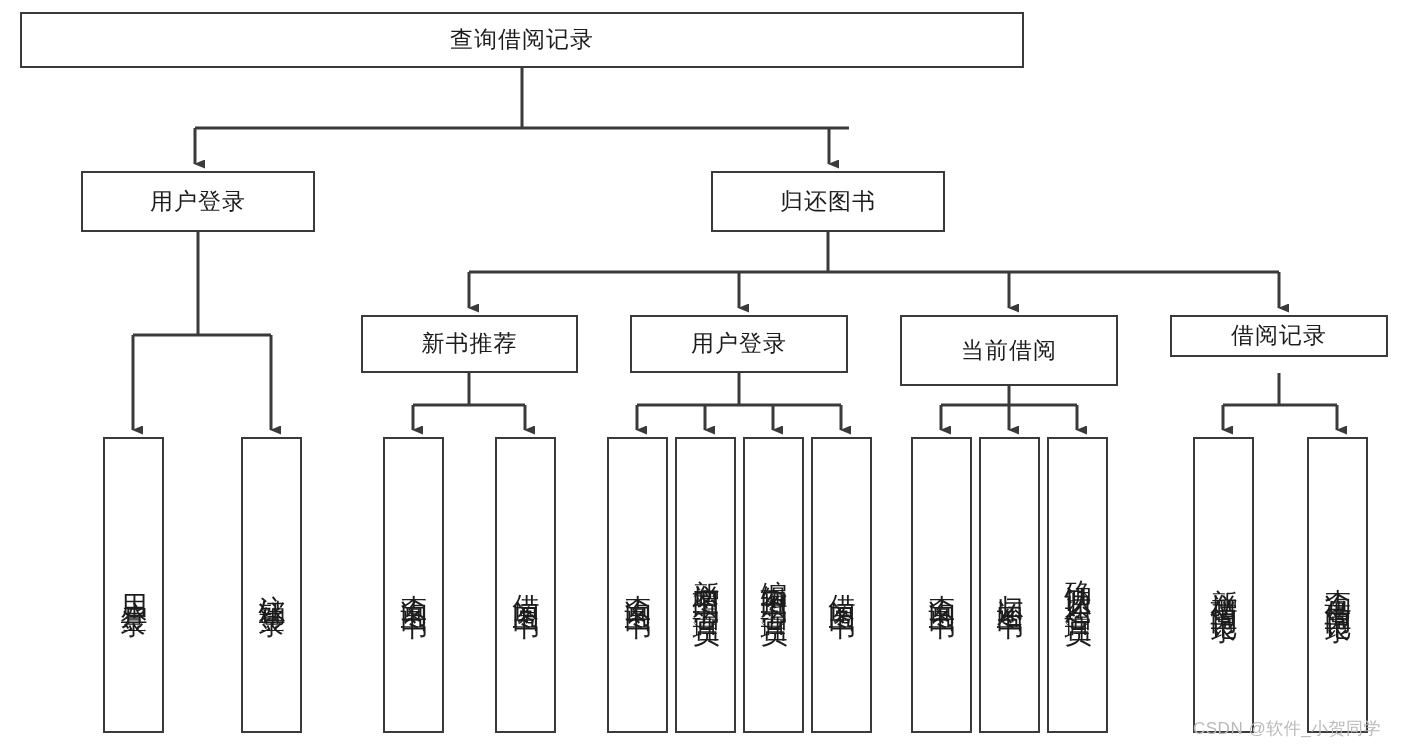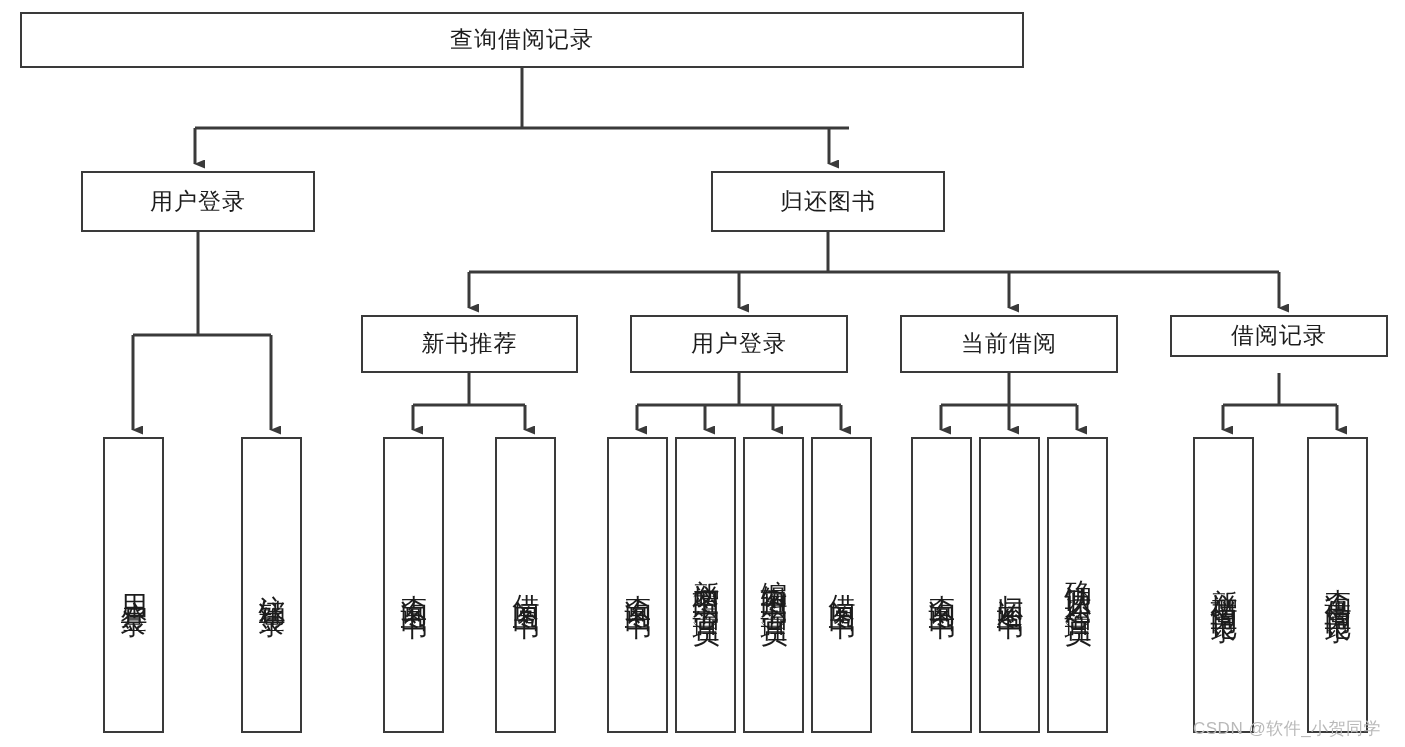--- a/index.html
+++ b/index.html
@@ -139,21 +139,21 @@
   </div>
 
   <div class="node horizontal" style="left:361px; top:315px; width:217px; height:58px;">
     <span class="node-label">新书推荐</span>
   </div>
 
   <div class="node horizontal" style="left:630px; top:315px; width:218px; height:58px;">
     <span class="node-label">用户登录</span>
   </div>
 
-  <div class="node horizontal" style="left:900px; top:315px; width:218px; height:58px;">
+  <div class="node horizontal" style="left:900px; top:315px; width:218px; height:71px;">
     <span class="node-label">当前借阅</span>
   </div>
 
   <div class="node horizontal" style="left:1170px; top:315px; width:218px; height:42px;">
     <span class="node-label">借阅记录</span>
   </div>
 
   <div class="node vertical" style="left:103px; top:437px; width:61px; height:296px;">
     <span class="node-label" style="font-size: 27px; letter-spacing: 6px;">用户登录</span>
   </div>

